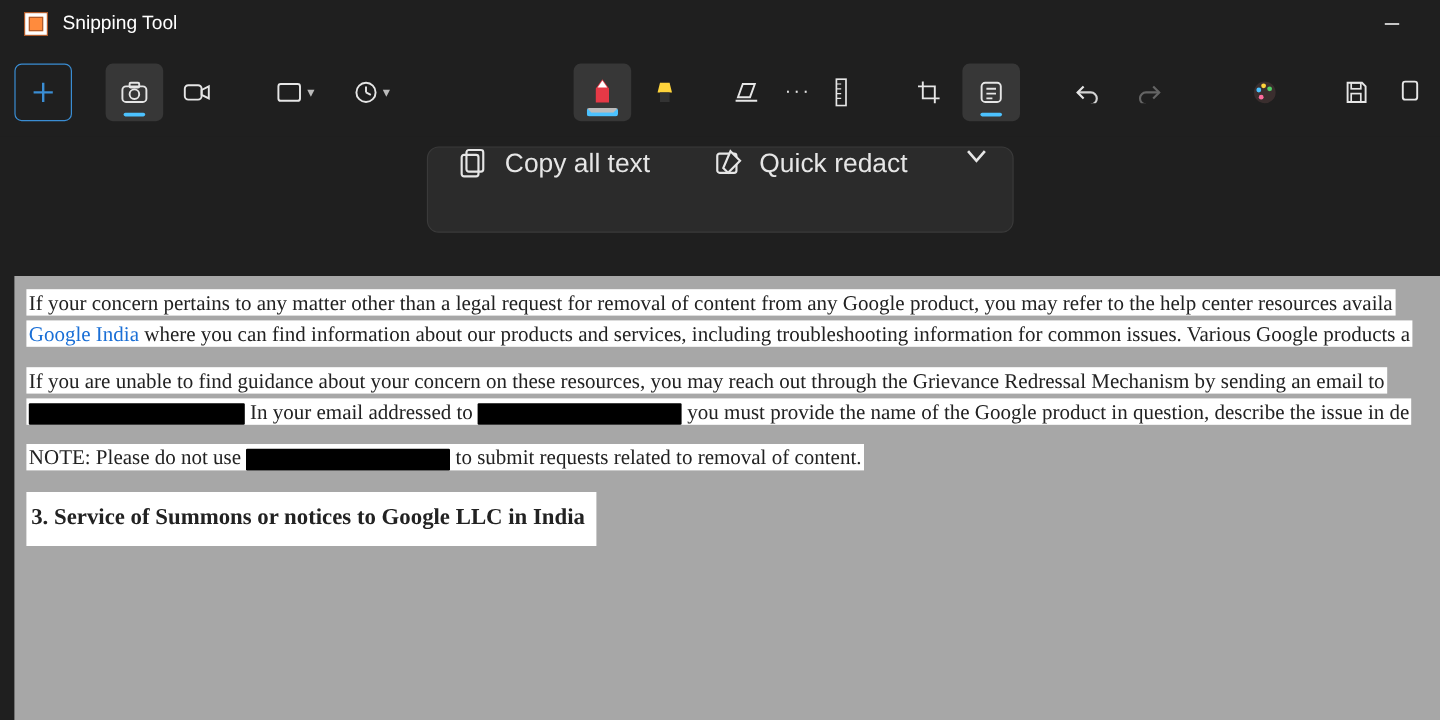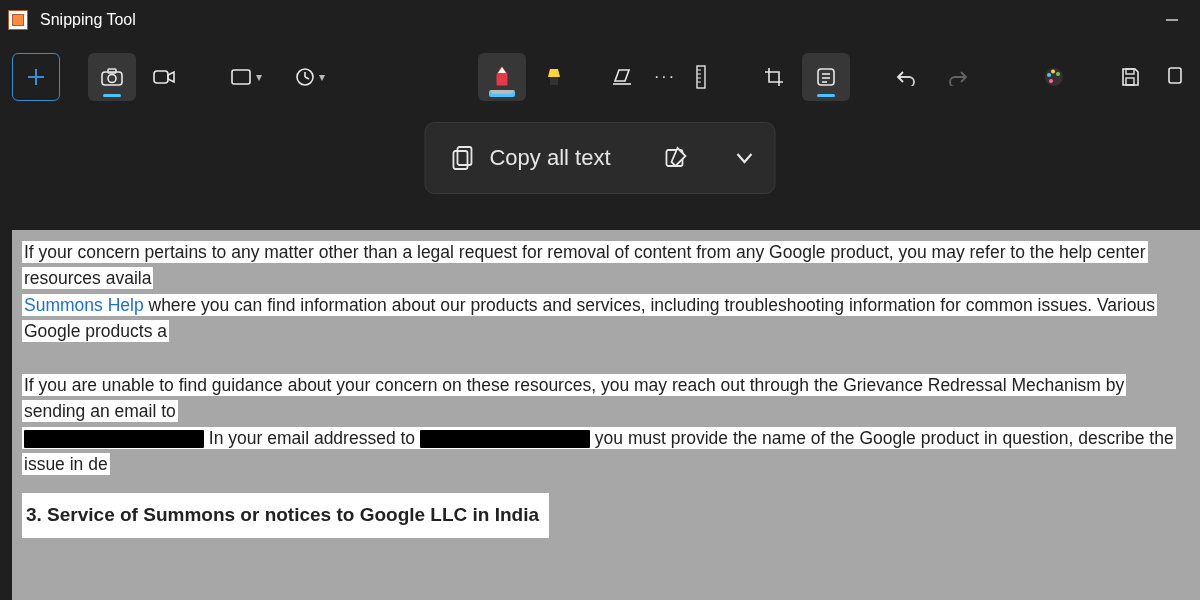--- a/index.html
+++ b/index.html
@@ -10,21 +10,21 @@
     height: 600px;
     overflow: hidden;
     position: relative;
   }
   
   .titlebar {
     height: 40px;
     background: #1f1f1f;
     display: flex;
     align-items: center;
-    padding: 0 8px;
+    padding: 0 20px;
     gap: 12px;
   }
   .titlebar .app-icon {
     width: 20px; height: 20px;
     background: #fff;
     border: 1px solid #b05b2b;
     position: relative;
     display: flex;
     align-items: center;
     justify-content: center;
@@ -101,21 +101,21 @@
   .actionbar {
     position:absolute;
     top:122px;
     left:50%;
     transform:translateX(-50%);
     background:#2b2b2b;
     border:1px solid #3a3a3a;
     border-radius:10px;
     height:72px;
     display:flex;
-    align-items:center;
+    align-items:flex-start;
     color:#e6e6e6;
     font-size:22px;
     overflow:hidden;
   }
   .action-seg {
     display:flex;
     align-items:center;
     gap:14px;
     padding:0 26px;
     white-space:nowrap;
@@ -148,22 +148,23 @@
   }
   .doc p, .doc h3, .doc .addr {
     background:#fff;
     display:inline;
     padding:1px 2px;
     box-decoration-break: clone;
     -webkit-box-decoration-break: clone;
   }
   .doc .block {
     padding:3px 10px 3px 10px;
-  }
-  .doc .block + .block { margin-top:22px; }
+    font-family:Liberation Serif, serif;
+  }
+  .doc .block + .block { margin-top:6px; }
   .link { color:#1a6fd6; }
   .redact {
     display:inline-block;
     background:#000;
     height:18px;
     vertical-align:middle;
     border-radius:1px;
   }
   .doc h3 {
     font-weight:700;
@@ -310,28 +311,31 @@
         </svg>
     </div>
   </div>
 </div>
 
 <div class="canvas-wrap">
   <div class="doc">
 
     <div class="block">
       <p><span>If your concern pertains to any matter other than a legal request for removal of content from any Google product, you may refer to the help center resources availa</span></p><br>
-      <p><span class="link">Summons Help</span><span> where you can find information about our products and services, including troubleshooting information for common issues. Various Google products a</span></p><br>
+      <p><span class="link">Google India</span><span> where you can find information about our products and services, including troubleshooting information for common issues. Various Google products a</span></p><br>
     </div>
 
     <div class="block">
       <p><span>If you are unable to find guidance about your concern on these resources, you may reach out through the Grievance Redressal Mechanism by sending an email to</span></p><br>
       <p><span class="redact" style="width:180px"></span><span> In your email addressed to </span><span class="redact" style="width:170px"></span><span> you must provide the name of the Google product in question, describe the issue in de</span></p><br>
     </div>
 
+    <div class="block">
+      <p><span>NOTE: Please do not use </span><span class="redact" style="width:170px"></span><span> to submit requests related to removal of content.</span></p>
+    </div>
 
     <div class="block" style="margin-top:10px">
       <h3>3. Service of Summons or notices to Google LLC in India</h3>
     </div>
 
   </div>
 </div>
 
 <div class="actionbar">
   <div class="action-seg">
@@ -340,20 +344,21 @@
         <rect x="2" y="6" width="14" height="18" rx="2" fill="none" stroke="#e6e6e6" stroke-width="1.8"></rect>
       </svg>
     <span>Copy all text</span>
   </div>
   <div class="action-sep"></div>
   <div class="action-seg">
     <svg width="24" height="24" viewBox="0 0 24 24">
         <rect x="3" y="4" width="16" height="16" rx="2" fill="none" stroke="#e6e6e6" stroke-width="1.8"></rect>
         <path d="M14 2 L22 10 L12 20 L8 16 Z" fill="#2b2b2b" stroke="#e6e6e6" stroke-width="1.8"></path>
       </svg>
+    <span>Quick redact</span>
   </div>
   <div class="action-sep"></div>
   <div class="action-seg" style="padding:0 20px">
     <svg width="20" height="14" viewBox="0 0 20 14">
         <path d="M3 3 L10 11 L17 3" fill="none" stroke="#e6e6e6" stroke-width="2.2"></path>
       </svg>
   </div>
 </div>
 
 </body></html>

